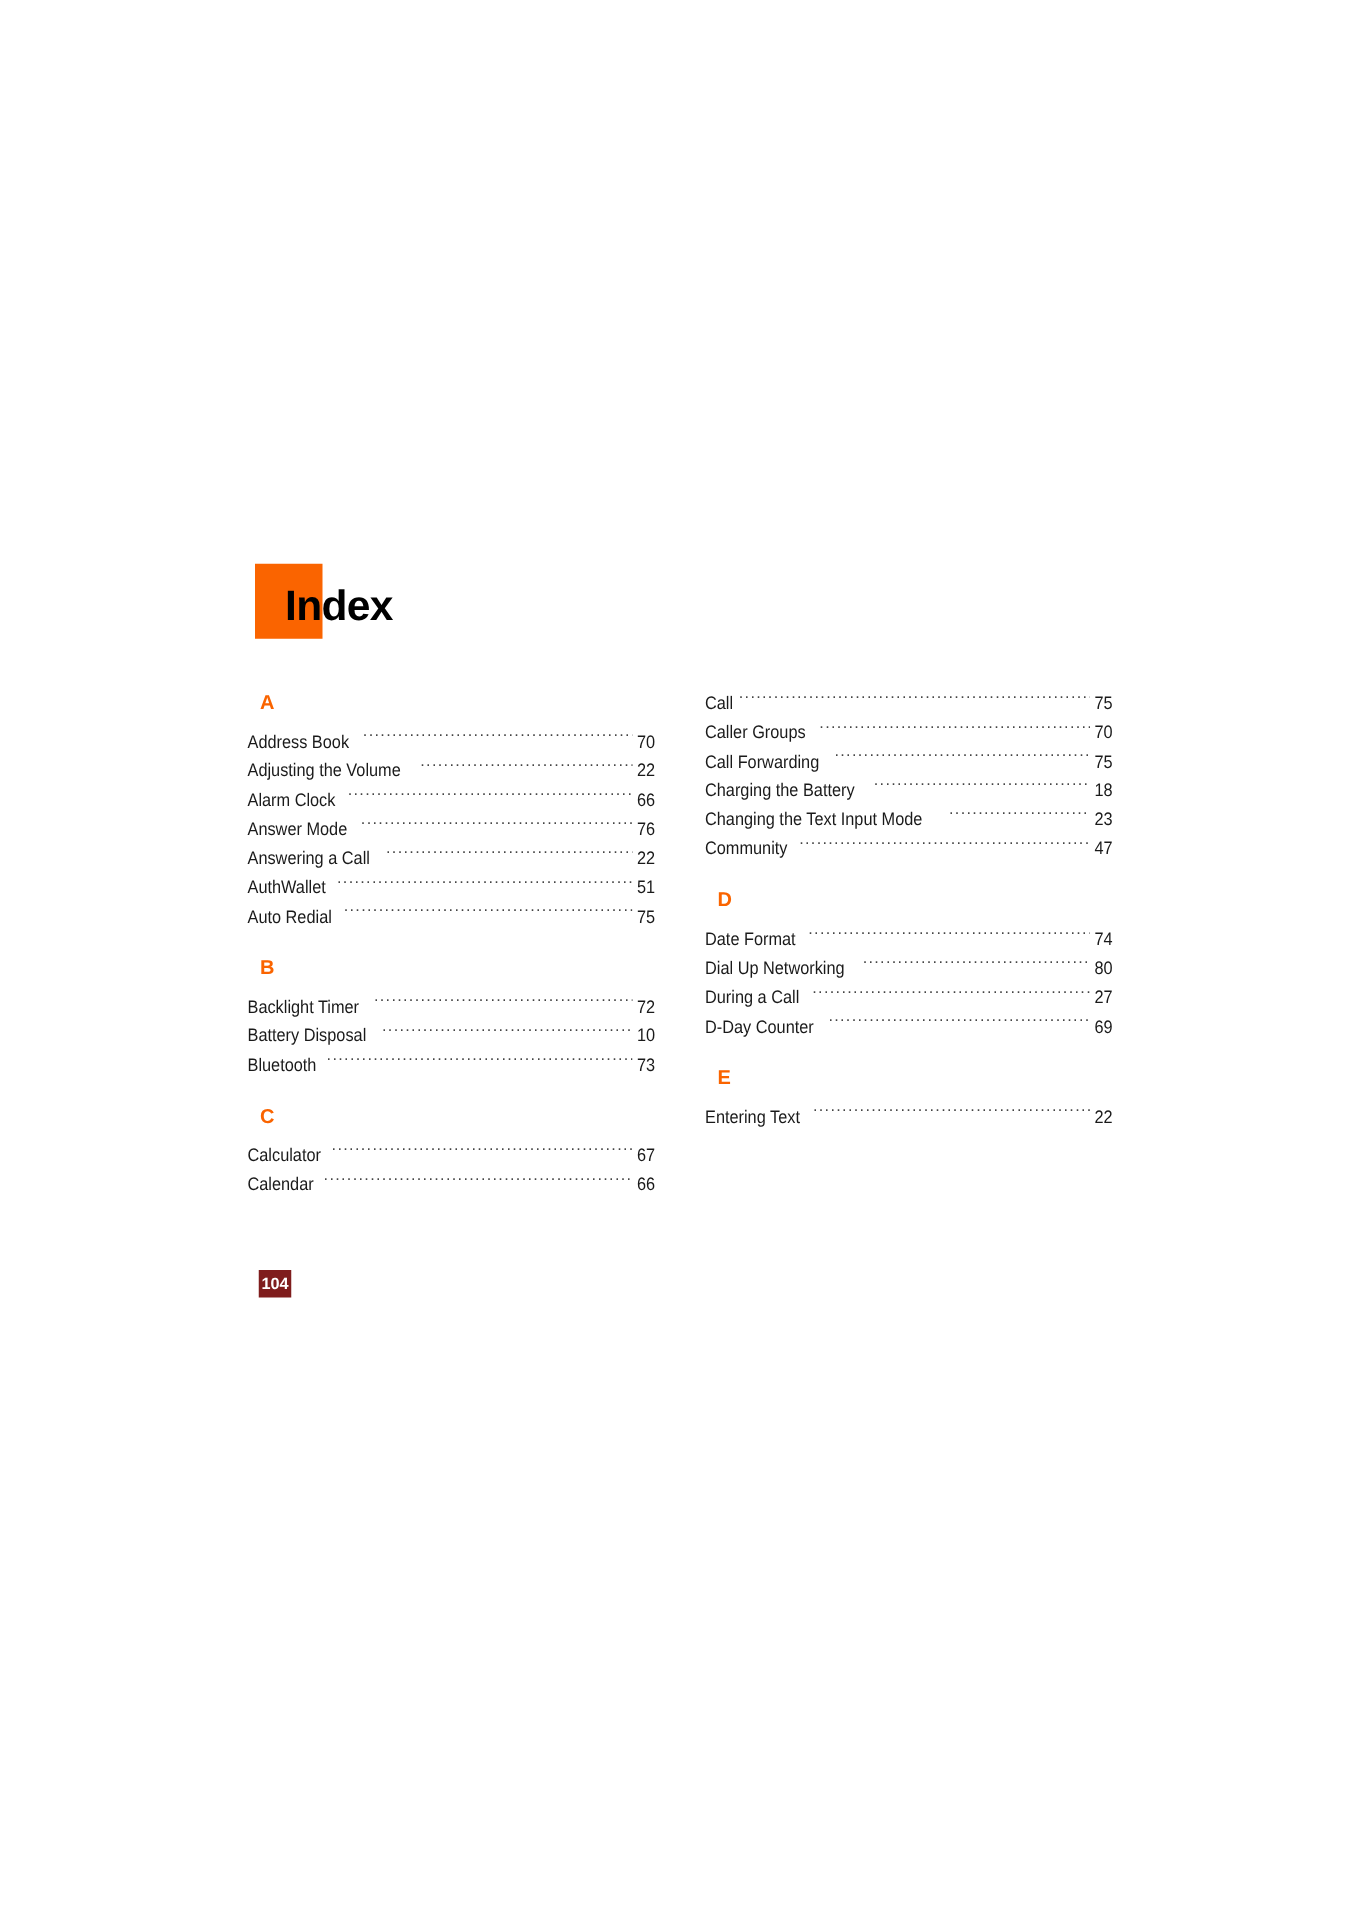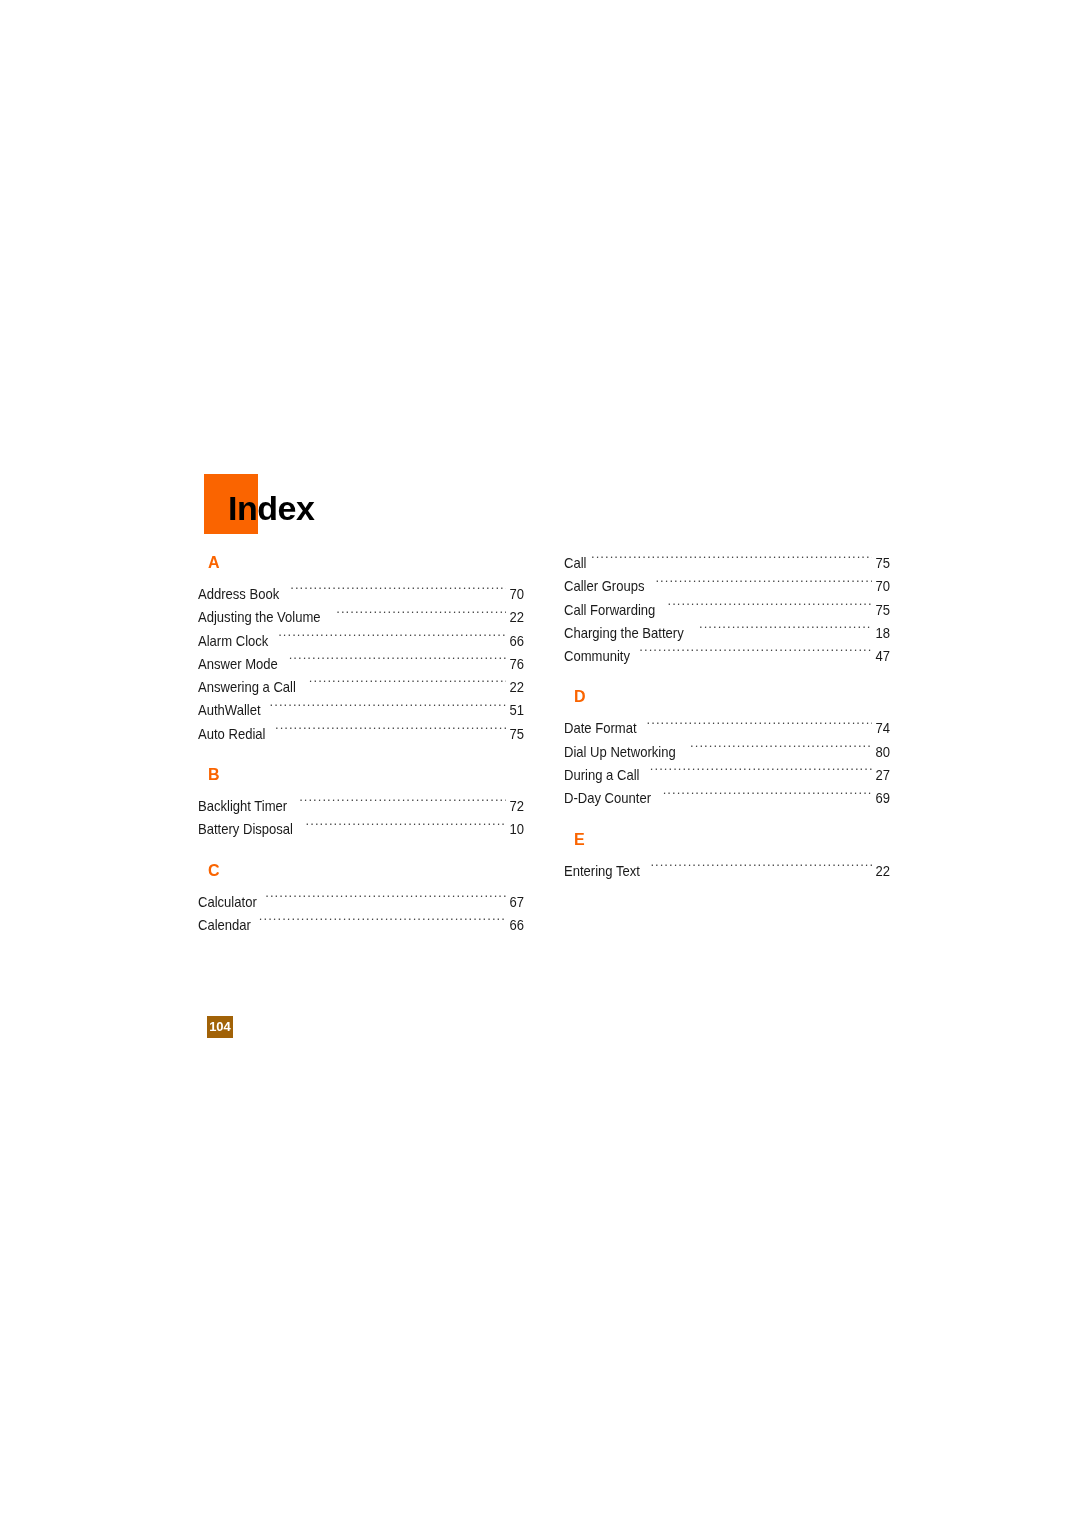--- a/index.html
+++ b/index.html
@@ -12,21 +12,21 @@
     height: 1527px;
     position: relative;
     font-family: "Liberation Sans", "DejaVu Sans", sans-serif;
     -webkit-font-smoothing: antialiased;
   }
 
   
   #index-heading {
     position: absolute;
     left: 204px;
-    top: 474px;
+    top: 451px;
     width: 340px;
     height: 62px;
   }
   #index-swatch {
     position: absolute;
     left: 0;
     top: 0;
     width: 54px;
     height: 60px;
     background: #FA6400;
@@ -111,21 +111,21 @@
     transform-origin: right center;
   }
 
   
   #page-badge {
     position: absolute;
     left: 207px;
     top: 1016px;
     width: 26px;
     height: 22px;
-    background: #a16207;
+    background: #7f1d1d;
     color: #ffffff;
     font-size: 13px;
     font-weight: bold;
     line-height: 22px;
     text-align: center;
     font-family: "Liberation Sans", "DejaVu Sans", sans-serif;
   }
 </style>
 </head>
 <body>
@@ -180,20 +180,25 @@
         <div class="index-entry">
           <span class="entry-label">Backlight Timer</span>
           <span class="entry-leader"></span>
           <span class="entry-page">72</span>
         </div>
         <div class="index-entry">
           <span class="entry-label">Battery Disposal</span>
           <span class="entry-leader"></span>
           <span class="entry-page">10</span>
         </div>
+        <div class="index-entry">
+          <span class="entry-label">Bluetooth</span>
+          <span class="entry-leader"></span>
+          <span class="entry-page">73</span>
+        </div>
       </div>
       <div class="index-section">
         <div class="section-letter">C</div>
         <div class="index-entry">
           <span class="entry-label">Calculator</span>
           <span class="entry-leader"></span>
           <span class="entry-page">67</span>
         </div>
         <div class="index-entry">
           <span class="entry-label">Calendar</span>
@@ -218,20 +223,25 @@
           <span class="entry-label">Call Forwarding</span>
           <span class="entry-leader"></span>
           <span class="entry-page">75</span>
         </div>
         <div class="index-entry">
           <span class="entry-label">Charging the Battery</span>
           <span class="entry-leader"></span>
           <span class="entry-page">18</span>
         </div>
         <div class="index-entry">
+          <span class="entry-label">Changing the Text Input Mode</span>
+          <span class="entry-leader"></span>
+          <span class="entry-page">23</span>
+        </div>
+        <div class="index-entry">
           <span class="entry-label">Community</span>
           <span class="entry-leader"></span>
           <span class="entry-page">47</span>
         </div>
       </div>
       <div class="index-section">
         <div class="section-letter">D</div>
         <div class="index-entry">
           <span class="entry-label">Date Format</span>
           <span class="entry-leader"></span>

